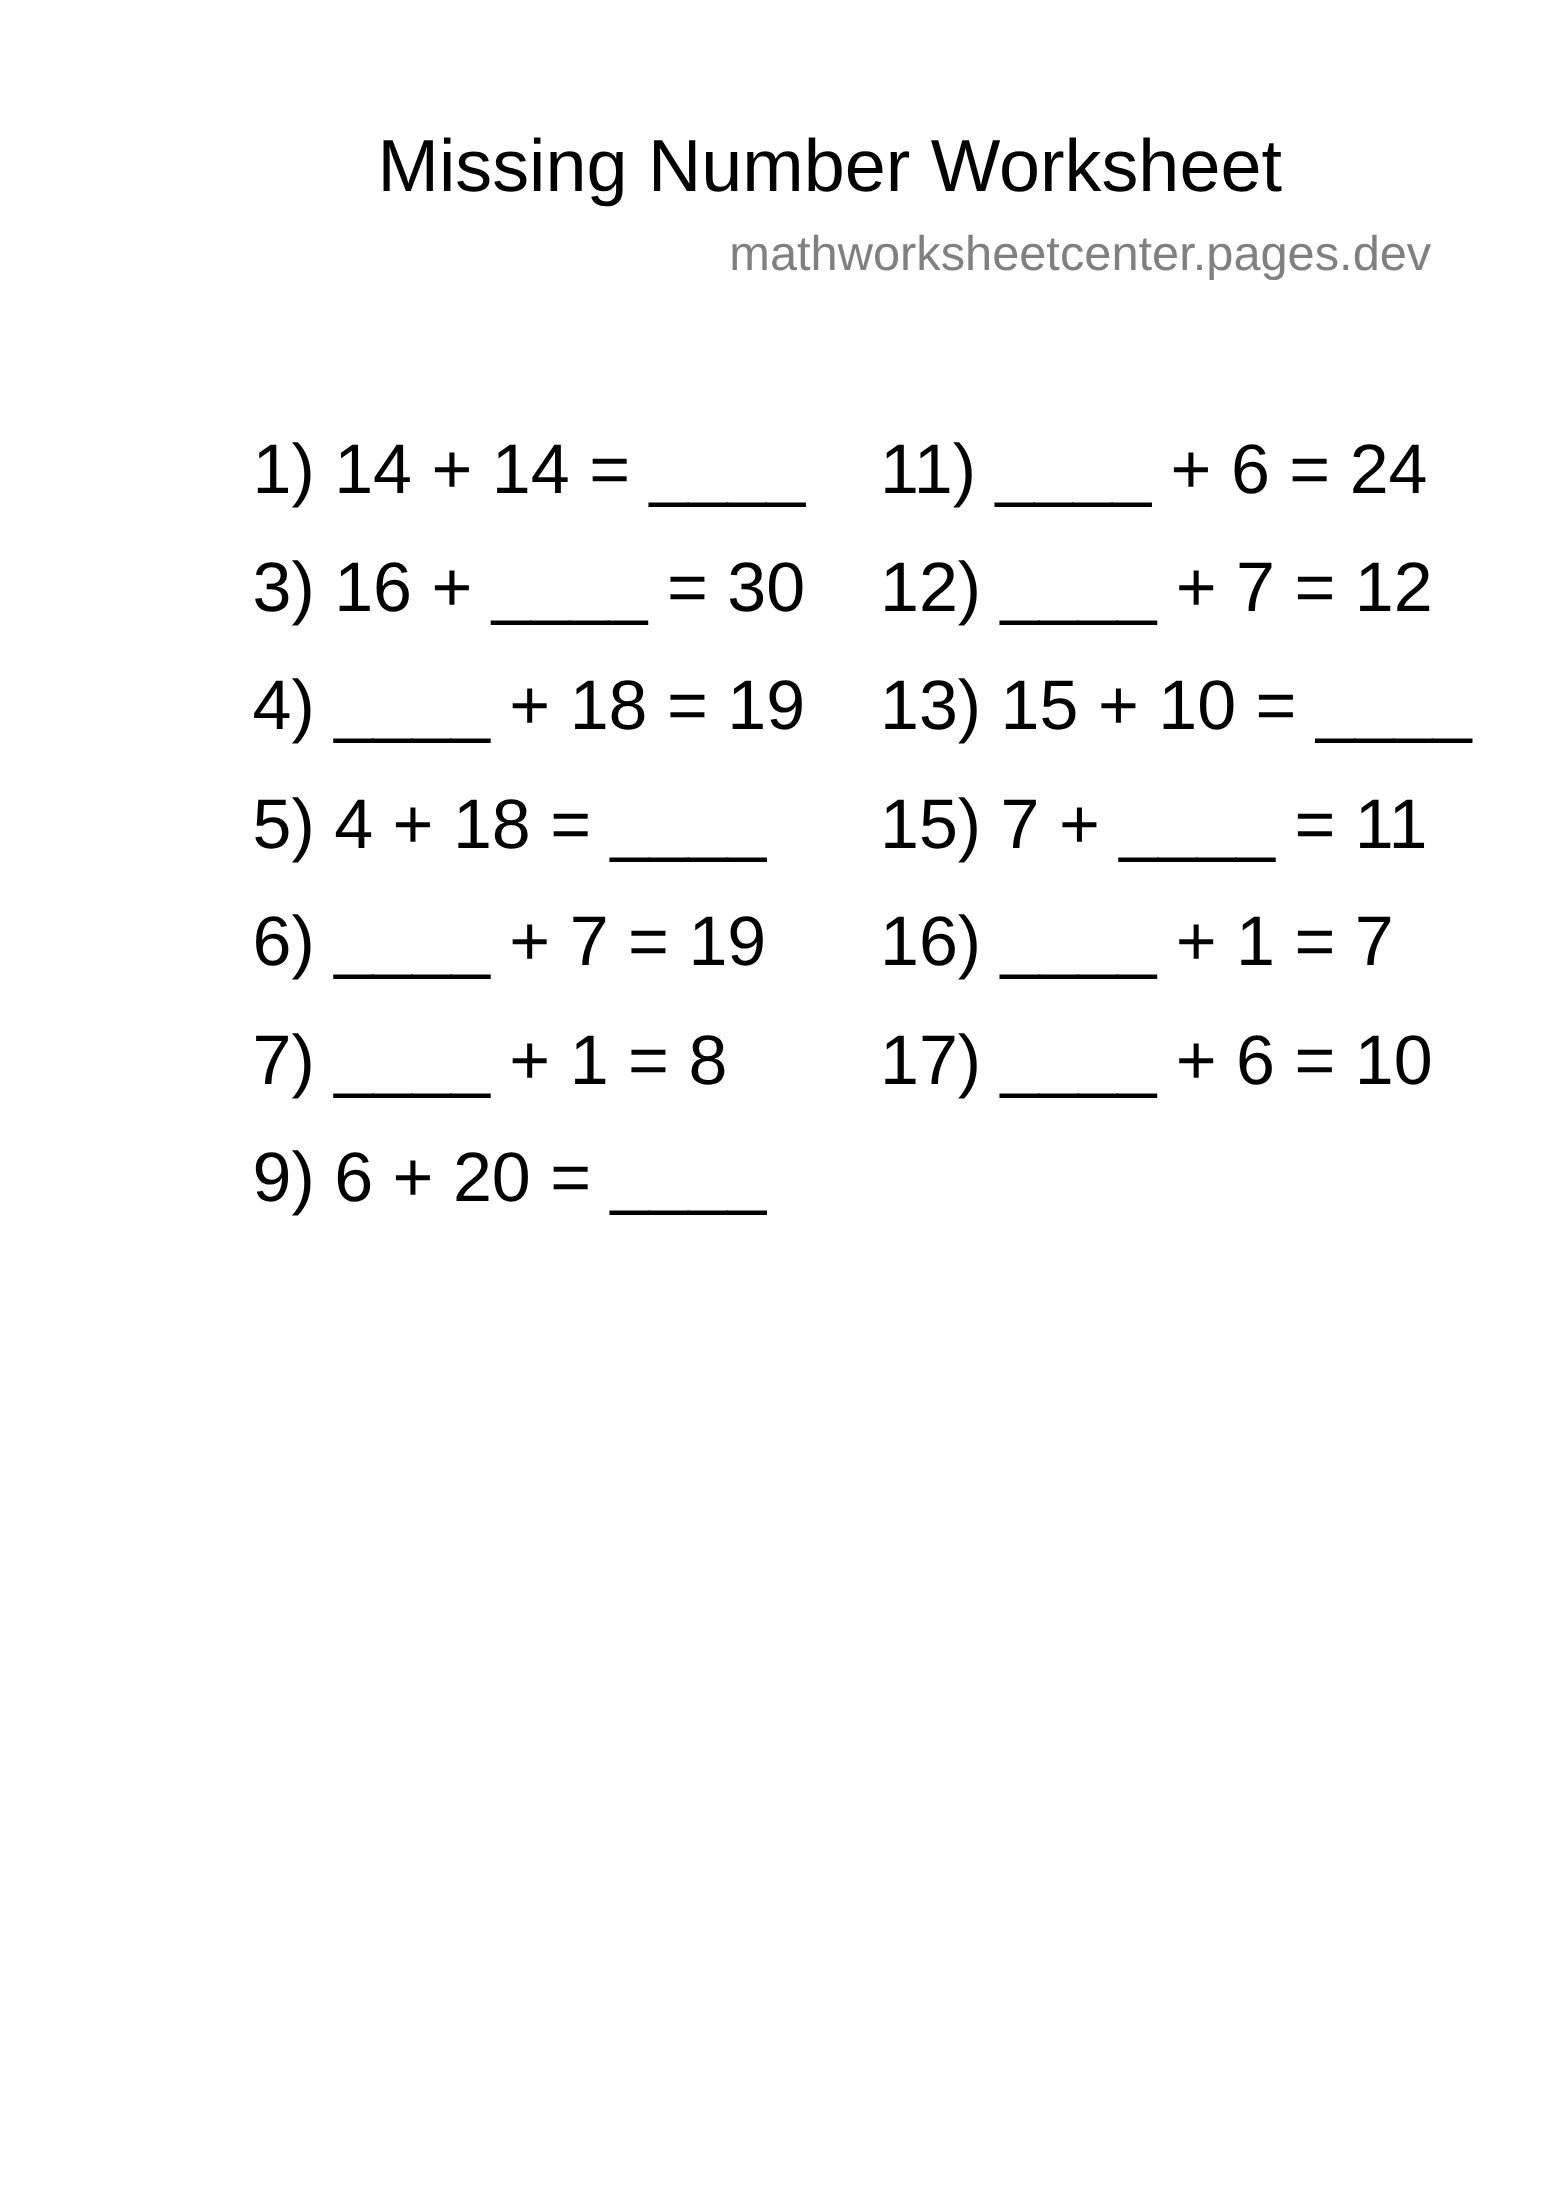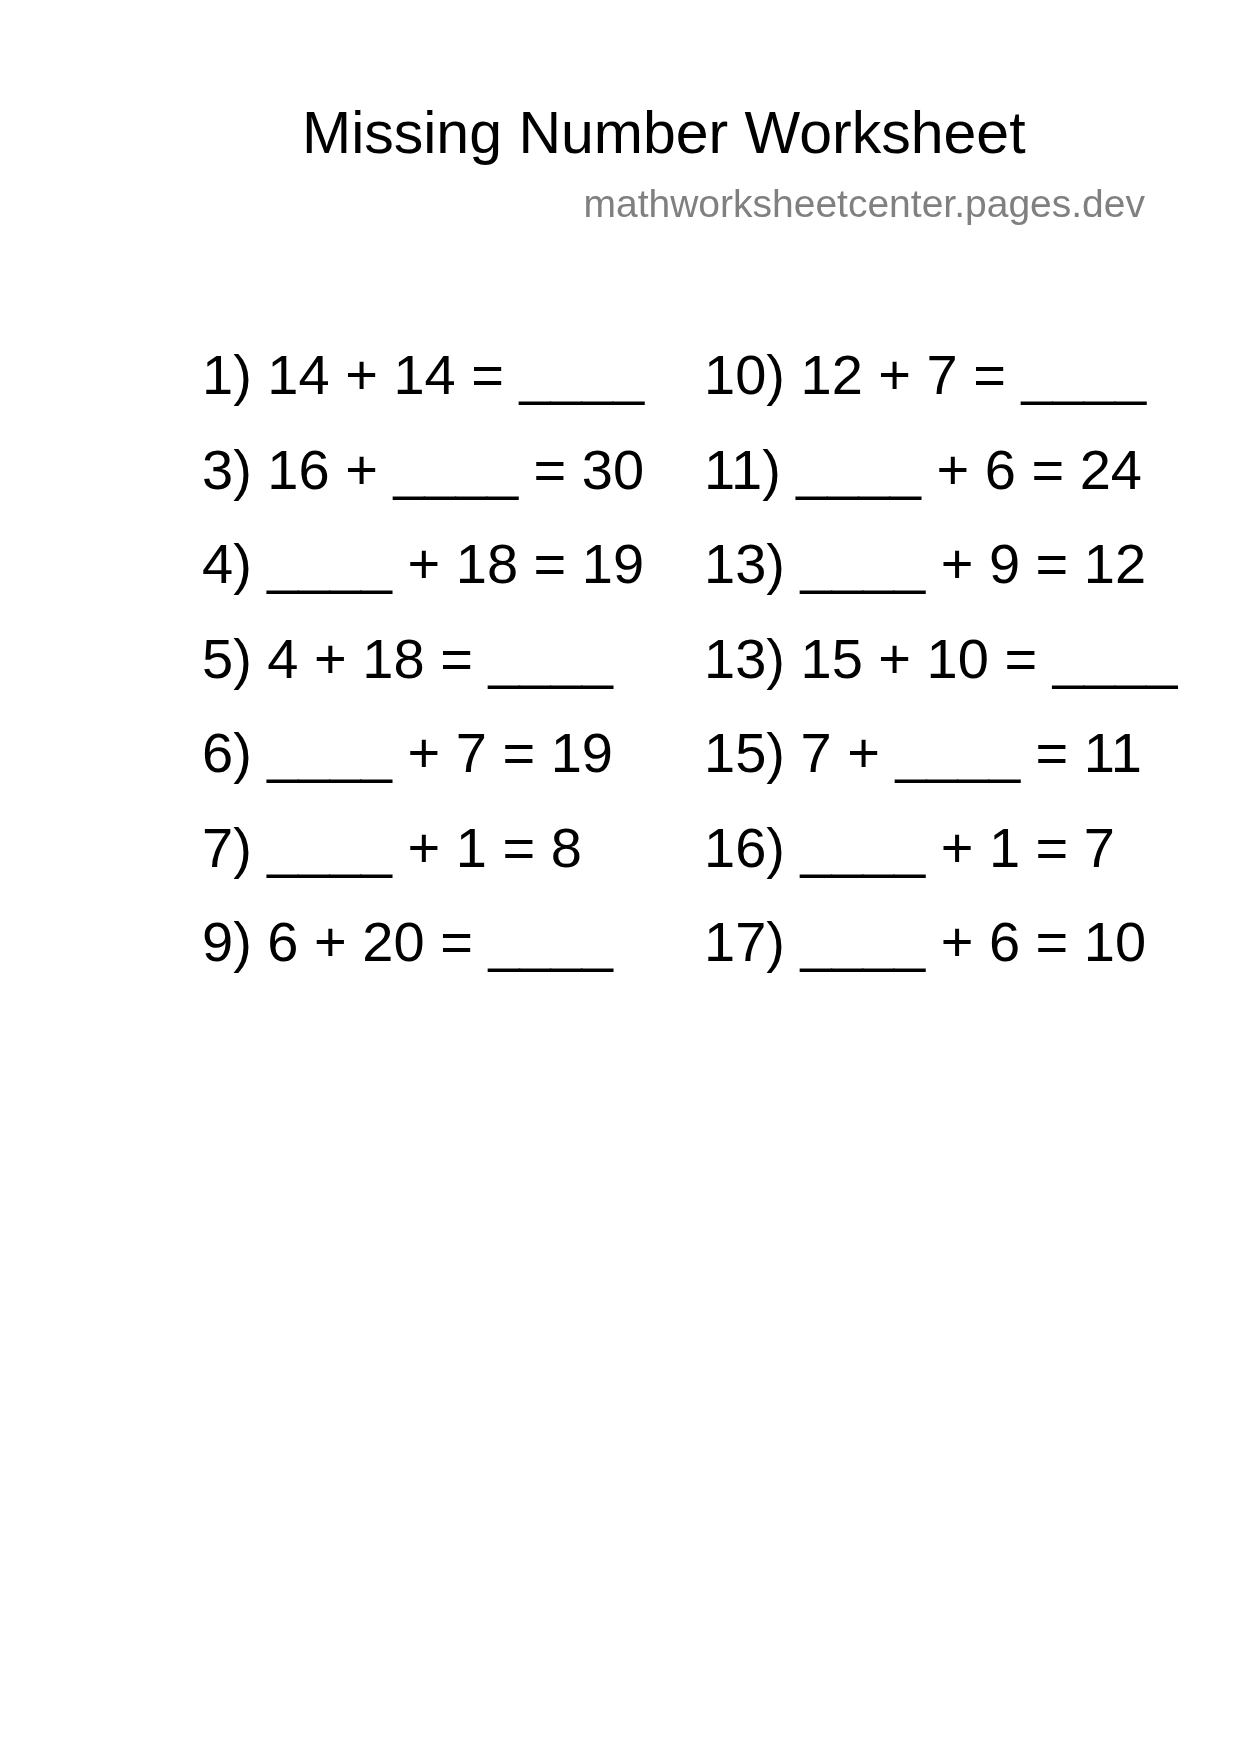--- a/index.html
+++ b/index.html
@@ -60,20 +60,19 @@
   <div class="problem">1) 14 + 14 = ____</div>
   <div class="problem">3) 16 + ____ = 30</div>
   <div class="problem">4) ____ + 18 = 19</div>
   <div class="problem">5) 4 + 18 = ____</div>
   <div class="problem">6) ____ + 7 = 19</div>
   <div class="problem">7) ____ + 1 = 8</div>
   <div class="problem">9) 6 + 20 = ____</div>
 </div>
 
 <div class="column right">
-  <div class="problem">10) 12 + 7 = ____</div>
   <div class="problem">11) ____ + 6 = 24</div>
-  <div class="problem">13) ____ + 9 = 12</div>
+  <div class="problem">12) ____ + 7 = 12</div>
   <div class="problem">13) 15 + 10 = ____</div>
   <div class="problem">15) 7 + ____ = 11</div>
   <div class="problem">16) ____ + 1 = 7</div>
   <div class="problem">17) ____ + 6 = 10</div>
 </div>
 
 </body></html>

